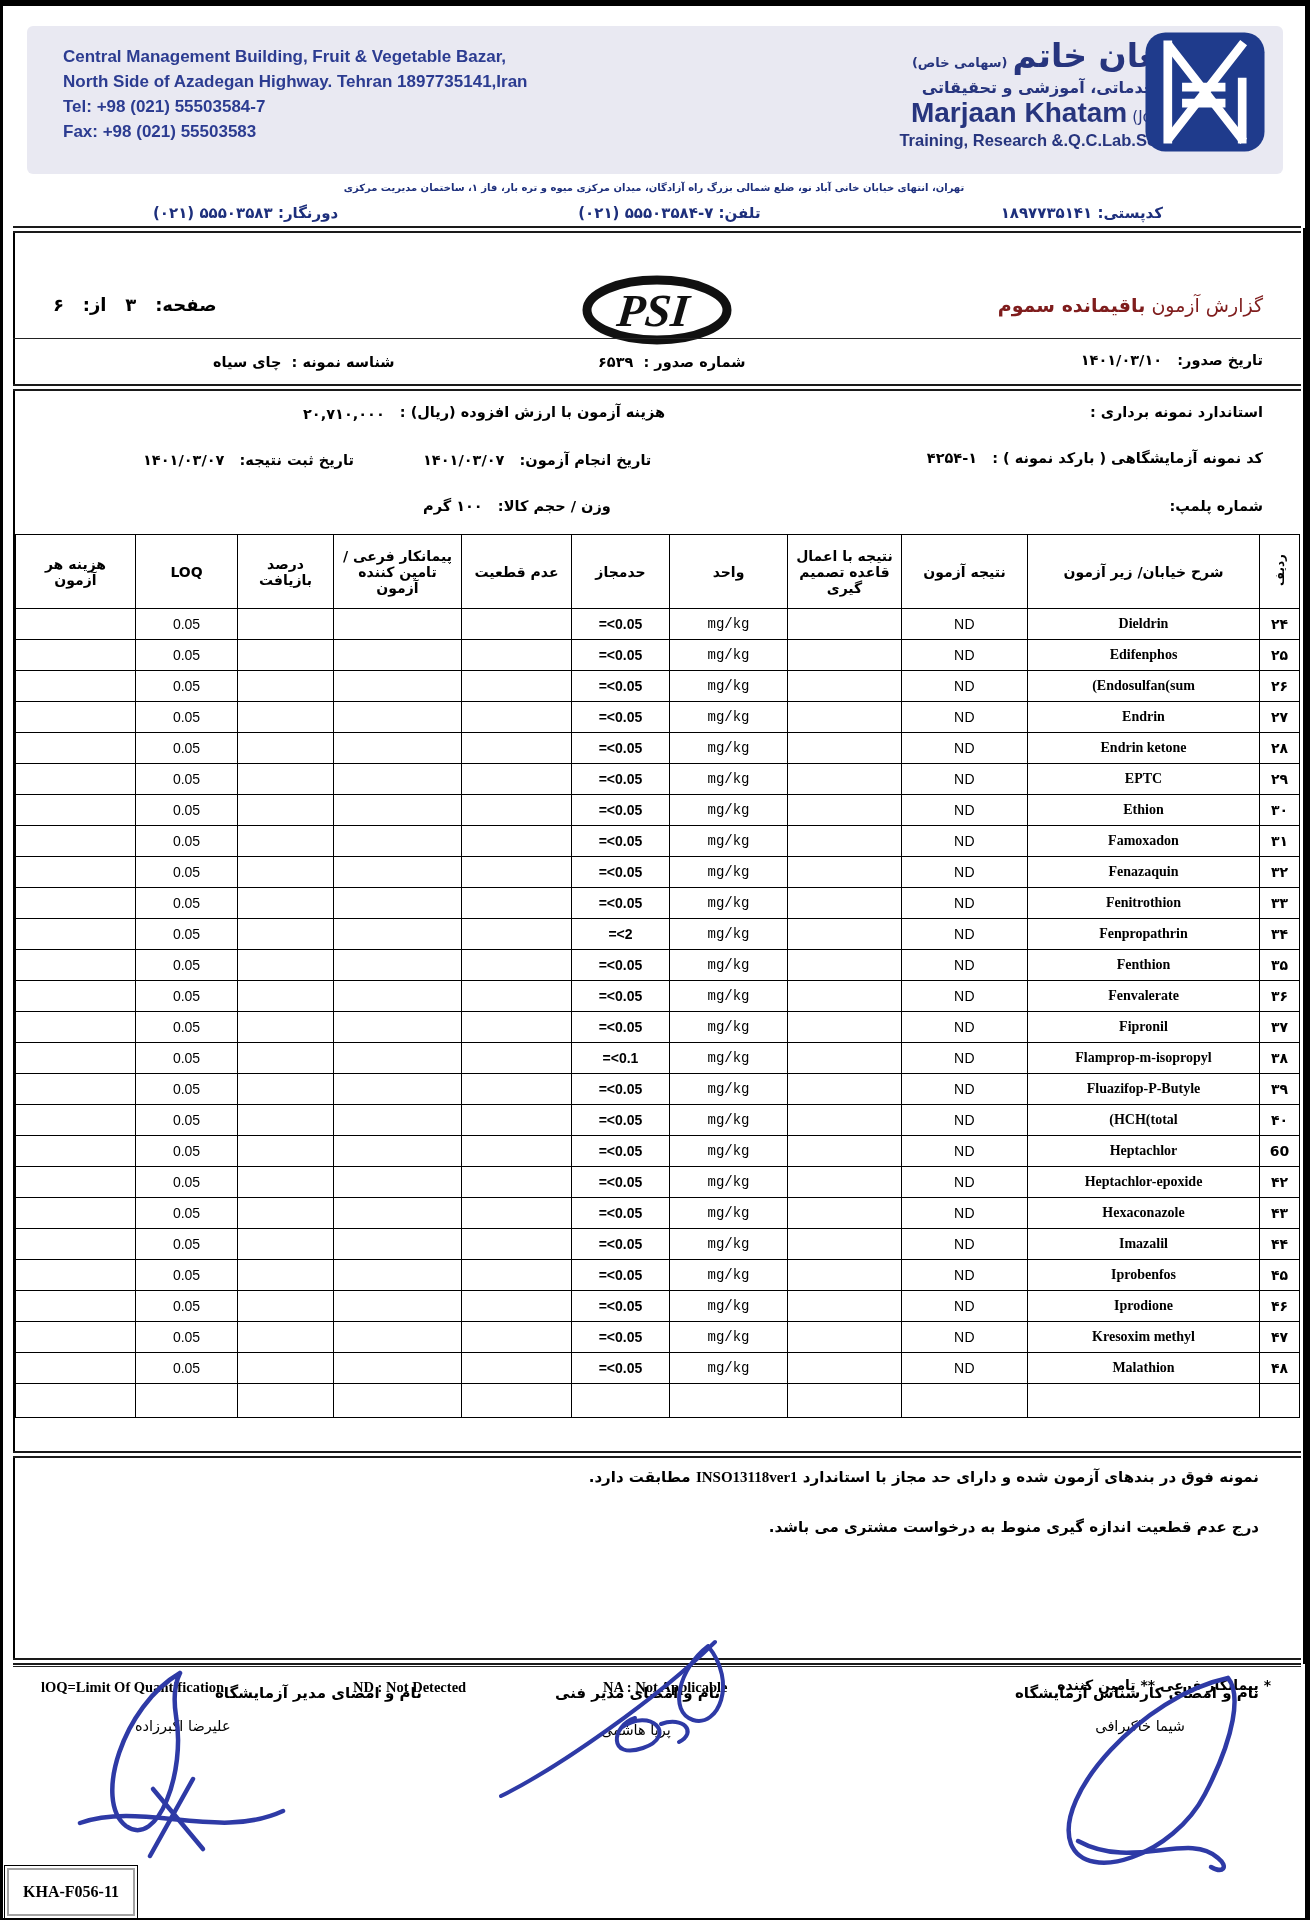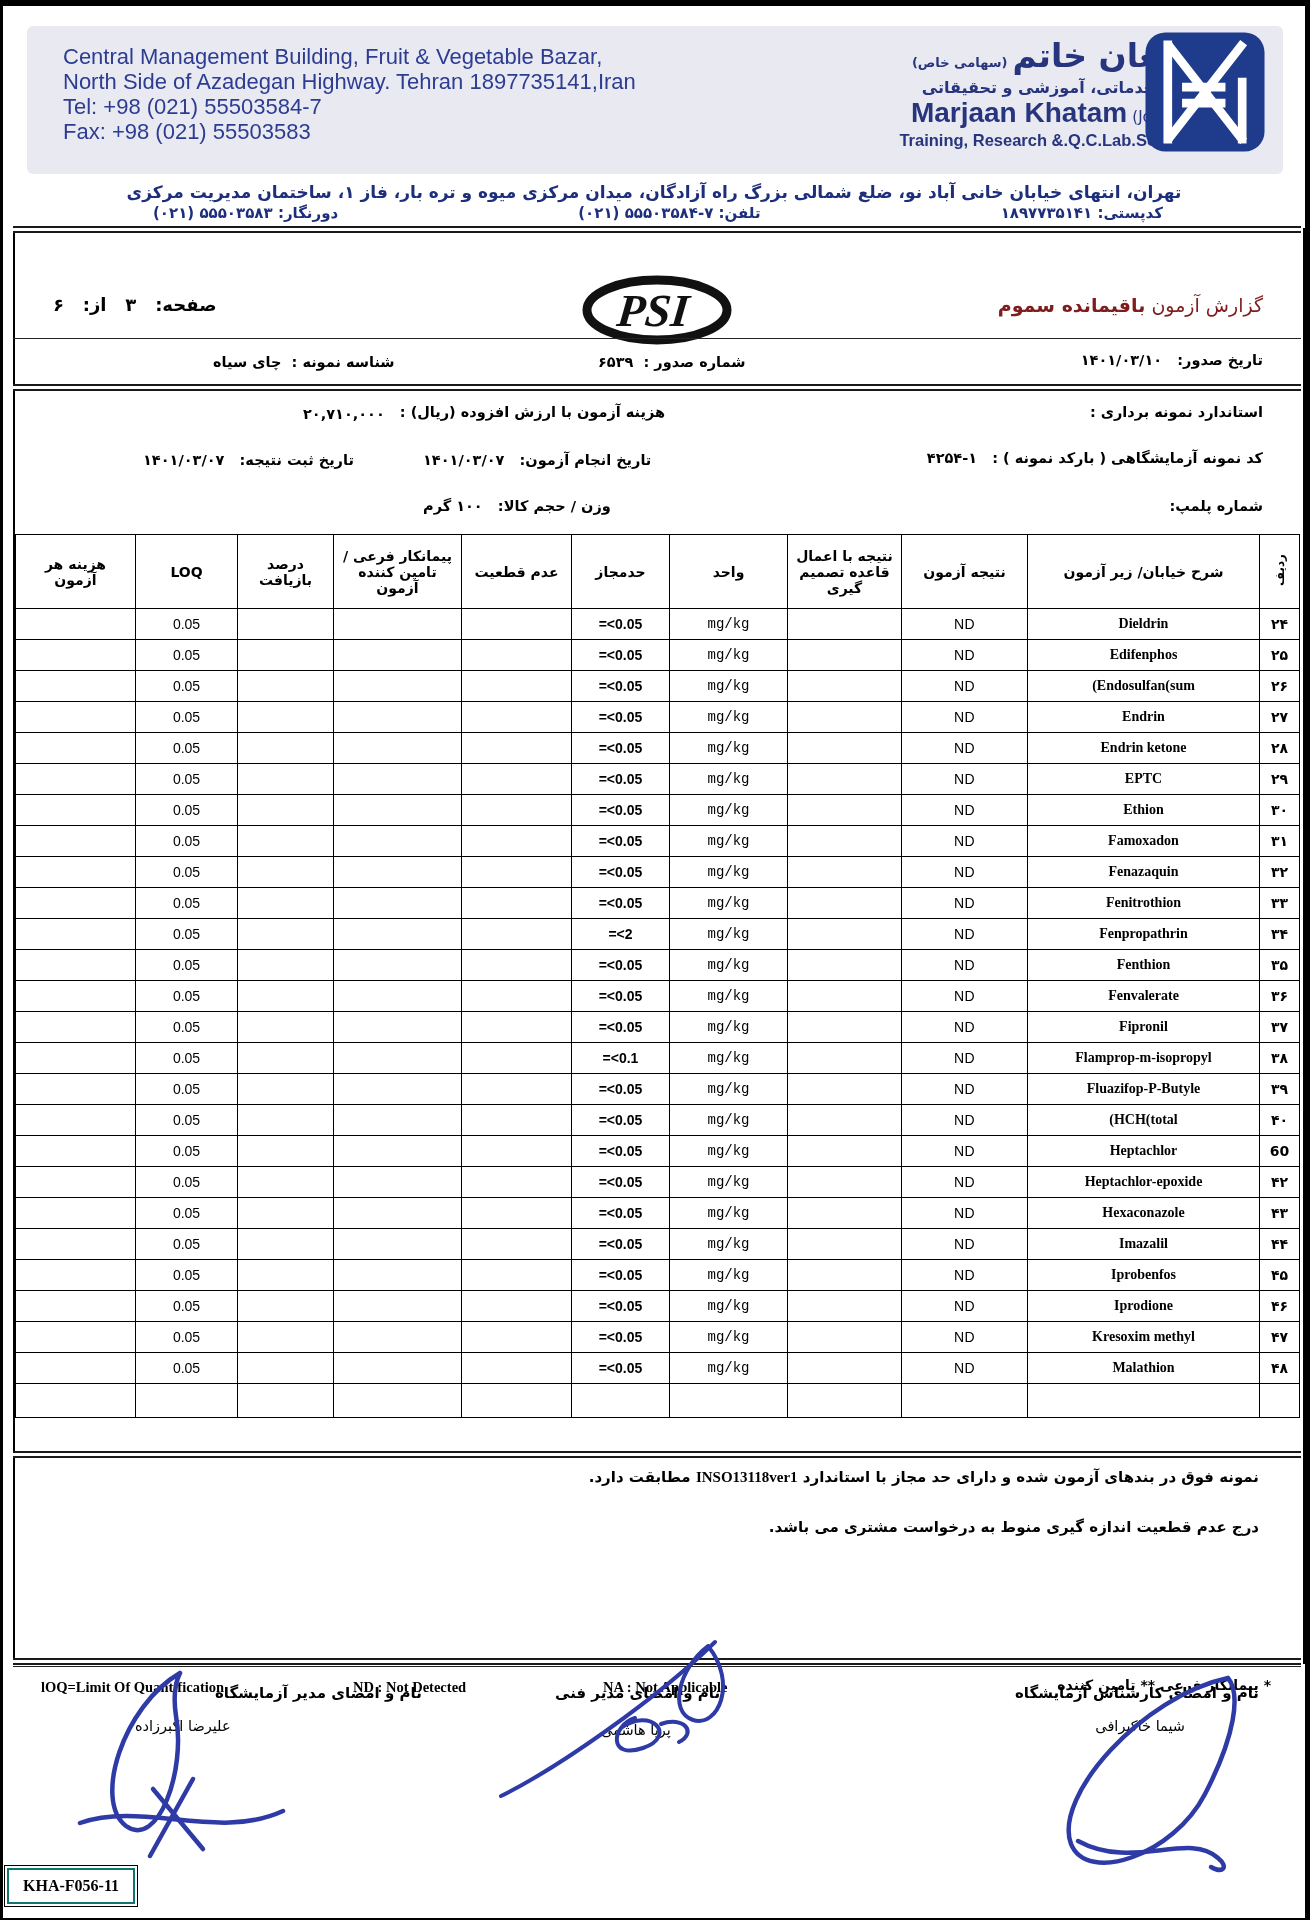--- a/index.html
+++ b/index.html
@@ -7,31 +7,31 @@
     position:relative;width:1310px;height:1920px;margin:0 auto;background:#fff;
     font-family:"DejaVu Sans",sans-serif;color:#000;overflow:hidden;
     border-top:6px solid #000;border-left:3px solid #000;border-right:5px solid #000;border-bottom:2px solid #000;
     box-sizing:border-box;
   }
   .abs{position:absolute;}
   .fa{direction:rtl;}
   .en{direction:ltr;}
   
   .hdr{left:24px;top:20px;width:1256px;height:148px;background:#e9e9f2;border-radius:6px;}
-  .addr-en{left:60px;top:38px;color:#2c3c91;font-weight:normal;font-size:22px;line-height:25px;font-family:"Liberation Sans",sans-serif;}
+  .addr-en{left:60px;top:38px;color:#2c3c91;font-weight:bold;font-size:17px;line-height:25px;font-family:"Liberation Sans",sans-serif;}
   .brand{right:70px;top:30px;text-align:center;color:#27357e;}
   .brand-fa{font-size:33px;font-weight:bold;line-height:40px;}
   .brand-fa-sfx{font-size:13px;font-weight:bold;}
   .brand-fa-sub{font-size:16px;font-weight:bold;margin-top:2px;}
   .brand-en{font-size:28px;font-weight:bold;font-family:"Liberation Sans",sans-serif;margin-top:3px;}
   .brand-en-sfx{font-size:15px;}
   .brand-en-sub{font-size:16.5px;font-weight:bold;font-family:"Liberation Sans",sans-serif;margin-top:2px;}
   .mk-logo{right:38px;top:24px;width:124px;height:124px;}
   
-  .addrbar1{left:0;top:176px;width:100%;text-align:center;color:#1d2f7c;font-weight:bold;font-size:17px;}
+  .addrbar1{left:0;top:176px;width:100%;text-align:center;color:#1d2f7c;font-weight:bold;font-size:10px;}
   .addrbar2{left:150px;top:198px;width:1010px;color:#1d2f7c;font-weight:bold;font-size:15px;display:flex;justify-content:space-between;}
   
   .frame{left:10px;top:222px;width:1288px;height:1436px;border-left:2px solid #000;border-right:2px solid #000;}
   .dblrule{left:10px;width:1288px;height:3px;border-top:2px solid #1a1a1a;border-bottom:2px solid #1a1a1a;background:#fff;}
   .thinrule{left:10px;width:1288px;height:0;border-top:1.5px solid #222;}
   .title-fa{right:42px;top:288px;font-size:19px;color:#7f1d1d;}
   .title-fa b{font-size:19px;}
   .page-num{left:50px;top:288px;font-size:18px;font-weight:bold;}
   .psi{left:578px;top:268px;width:152px;height:72px;}
   
@@ -76,21 +76,21 @@
   .sig-label{font-size:15px;font-weight:bold;}
   .sig-name{font-size:14.5px;}
   .sigR-label{right:46px;top:1678px;}
   .sigR-name{right:120px;top:1712px;}
   .sigC-label{left:552px;top:1678px;}
   .sigC-name{left:598px;top:1716px;}
   .sigL-label{left:212px;top:1678px;}
   .sigL-name{left:132px;top:1712px;}
   .sigsvg{pointer-events:none;}
   
-  .formcode{left:4px;top:1862px;border:2px solid #0f766e;outline:1px solid #000;outline-offset:2px;padding:7px 14px;
+  .formcode{left:4px;top:1862px;border:2px solid #a3a3a3;outline:1px solid #000;outline-offset:2px;padding:13px 14px;
     font-family:"Liberation Serif",serif;font-weight:bold;font-size:16px;background:#fff;}
 </style>
 </head>
 <body>
 
 <div class="page">
 
   <div class="abs hdr"></div>
 
   <div class="abs addr-en en">

